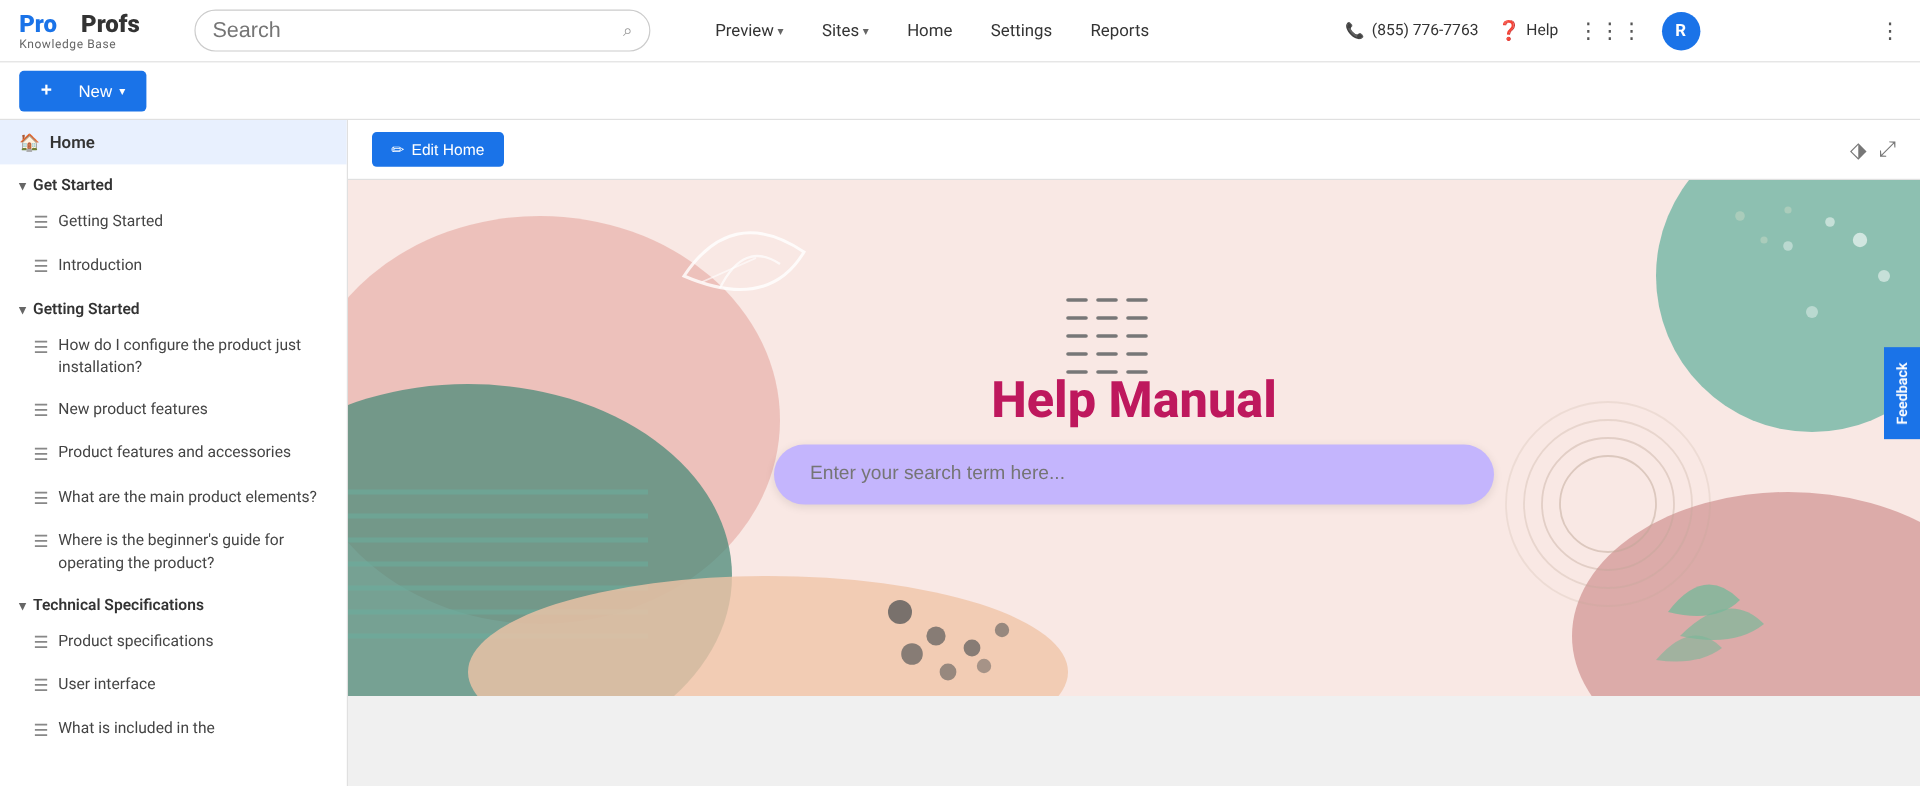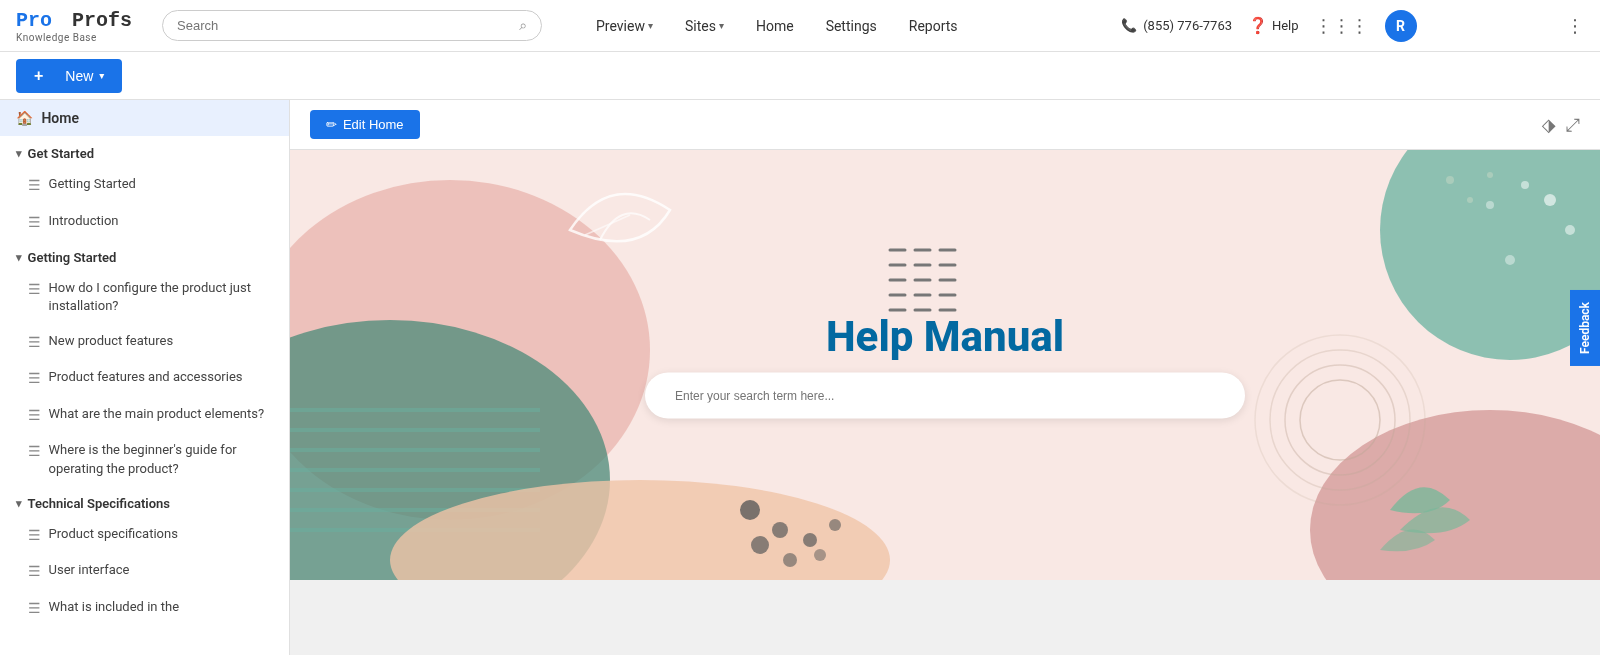--- a/index.html
+++ b/index.html
@@ -31,21 +31,21 @@
       border: 1px solid #ccc;
       border-radius: 20px;
       padding: 6px 14px;
       gap: 8px;
       background: #fff;
     }
     .search-bar input {
       border: none;
       outline: none;
       flex: 1;
-      font-size: 13px;
+      font-size: 18px;
       color: #555;
     }
     .search-icon-small { color: #999; font-size: 14px; }
     .nav-center {
       display: flex;
       align-items: center;
       gap: 4px;
       margin-left: 24px;
     }
     .nav-item {
@@ -198,35 +198,35 @@
       top: 50%;
       left: 50%;
       transform: translate(-50%, -50%);
       text-align: center;
       z-index: 2;
       width: 600px;
     }
     .hero-title {
       font-size: 42px;
       font-weight: 800;
-      color: #0369a1;
+      color: #be185d;
       margin-bottom: 12px;
     }
     .hero-subtitle {
       font-size: 22px;
       font-weight: 600;
       color: #4a7c45;
       margin-bottom: 28px;
     }
     .hero-search {
-      background: #ffffff;
+      background: #c4b5fd;
       border: none;
       border-radius: 30px;
       padding: 16px 30px;
-      font-size: 12px;
+      font-size: 16px;
       width: 100%;
       outline: none;
       color: #555;
       box-shadow: 0 2px 8px rgba(0,0,0,0.1);
     }
 
     
     .feedback-tab {
       position: fixed;
       right: 0;
@@ -241,21 +241,21 @@
       cursor: pointer;
       z-index: 100;
     }
   </style>
 </head>
 <body>
 
 <div class="top-nav">
   <div class="logo-area">
     <div style="display:flex;flex-direction:column;align-items:flex-start;">
-      <div style="display:flex;font-family:Liberation Mono, monospace;">
+      <div style="display:flex;">
         <span style="font-size:20px;font-weight:900;color:#1a73e8;">Pro</span>
           <span style="font-size:20px;font-weight:900;color:#333;padding-left:20px;">Profs</span>
       </div>
       <span style="font-size:10px;color:#666;letter-spacing:0.5px;">Knowledge Base</span>
     </div>
   </div>
 
   <div class="search-bar">
     <input type="text" placeholder="Search" style="">
     <span class="search-icon-small">⌕</span>

